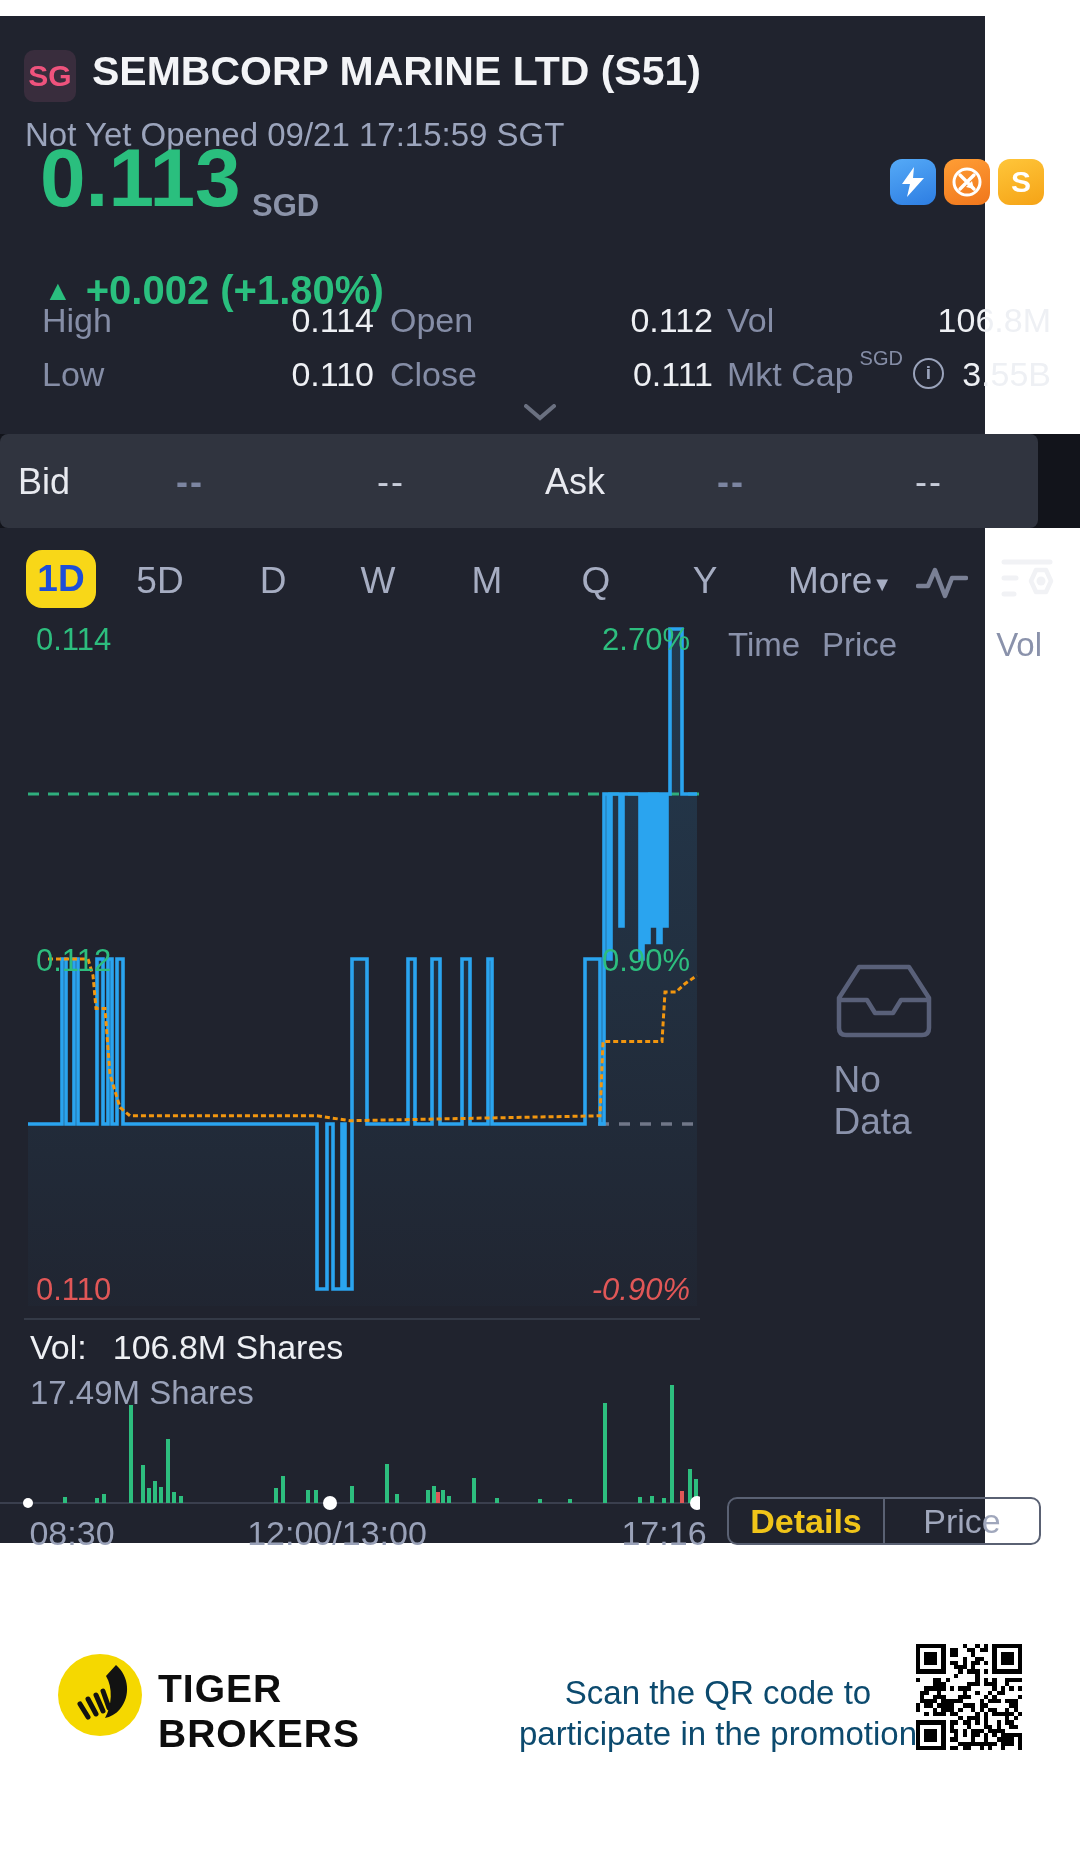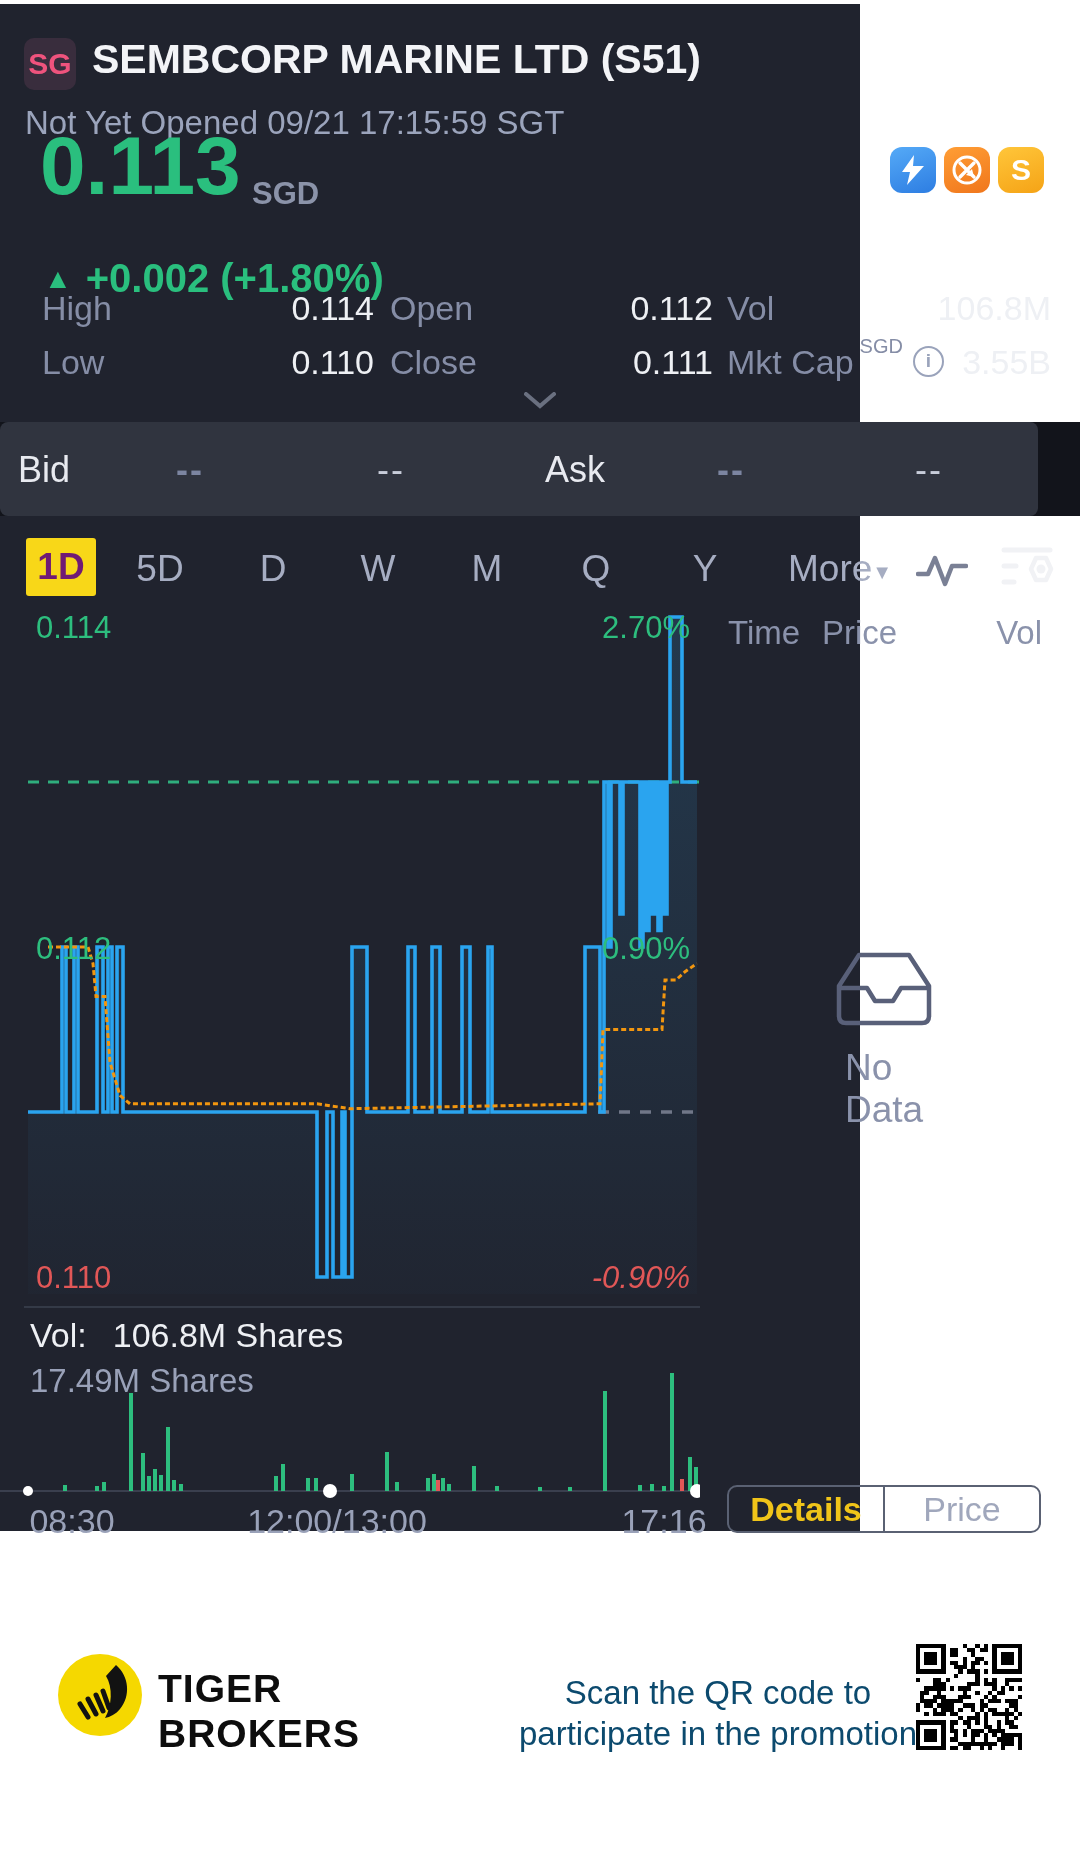--- a/index.html
+++ b/index.html
@@ -1,18 +1,18 @@
 <!DOCTYPE html>
 <html><head>
 <meta charset="utf-8">
 <style>
   html,body{margin:0;padding:0;background:#ffffff;}
   .screen{position:relative;width:1080px;height:1863px;background:#ffffff;
           font-family:"Liberation Sans",sans-serif;overflow:hidden;-webkit-font-smoothing:antialiased;}
-  .app{position:absolute;left:0;top:4px;width:860px;height:1527px;background:#20232e;}
+  .app{position:absolute;left:0;top:16px;width:985px;height:1527px;background:#20232e;}
   .abs{position:absolute;}
 
   
   .badge{left:24px;top:34px;width:52px;height:52px;border-radius:10px;background:#392d3d;
          color:#ef537d;font-size:30px;font-weight:700;display:flex;align-items:center;justify-content:center;}
   .title{left:92px;top:32px;font-size:41px;font-weight:700;color:#f3f4f7;white-space:nowrap;}
   .status{left:25px;top:100px;font-size:33px;color:#9ba4bc;}
 
   
   .price{left:40px;top:118px;font-size:82px;font-weight:700;color:#2abf7e;line-height:88px;}
@@ -34,22 +34,22 @@
 
   
   .bidrow{left:0;top:418px;width:1080px;height:94px;background:#12141b;}
   .bidbar{left:0;top:0;width:1038px;height:94px;border-radius:8px;background:#30343f;}
   .bidbar span{position:absolute;top:27px;font-size:36px;}
   .ba-label{color:#e8eaf0;}
   .ba-qty{color:#7c85a1;font-weight:700;letter-spacing:2px;}
   .ba-price{color:#c7ccd9;letter-spacing:2px;}
 
   
-  .tab-active{left:26px;top:534px;width:70px;height:58px;background:#f8d718;border-radius:3px;
-              color:#701a75;font-weight:700;font-size:37px;display:flex;align-items:center;justify-content:center;}
+  .tab-active{left:26px;top:534px;width:70px;height:58px;background:#f8d718;border-radius:16px;
+              color:#1d4ed8;font-weight:700;font-size:37px;display:flex;align-items:center;justify-content:center;}
   .tab{top:544px;font-size:37px;color:#a6adc2;transform:translateX(-50%);}
   .more{left:788px;top:544px;font-size:37px;color:#a6adc2;display:flex;align-items:center;gap:0;}
   .more .tri{font-size:20px;position:relative;top:3px;}
 
   
   .cl{font-size:31px;}
   .green{color:#2dbe7e;} .red{color:#e15757;}
   .r-align{transform:translateX(-100%);}
 
   .panel-h{top:610px;font-size:33px;color:#8a92ab;}

